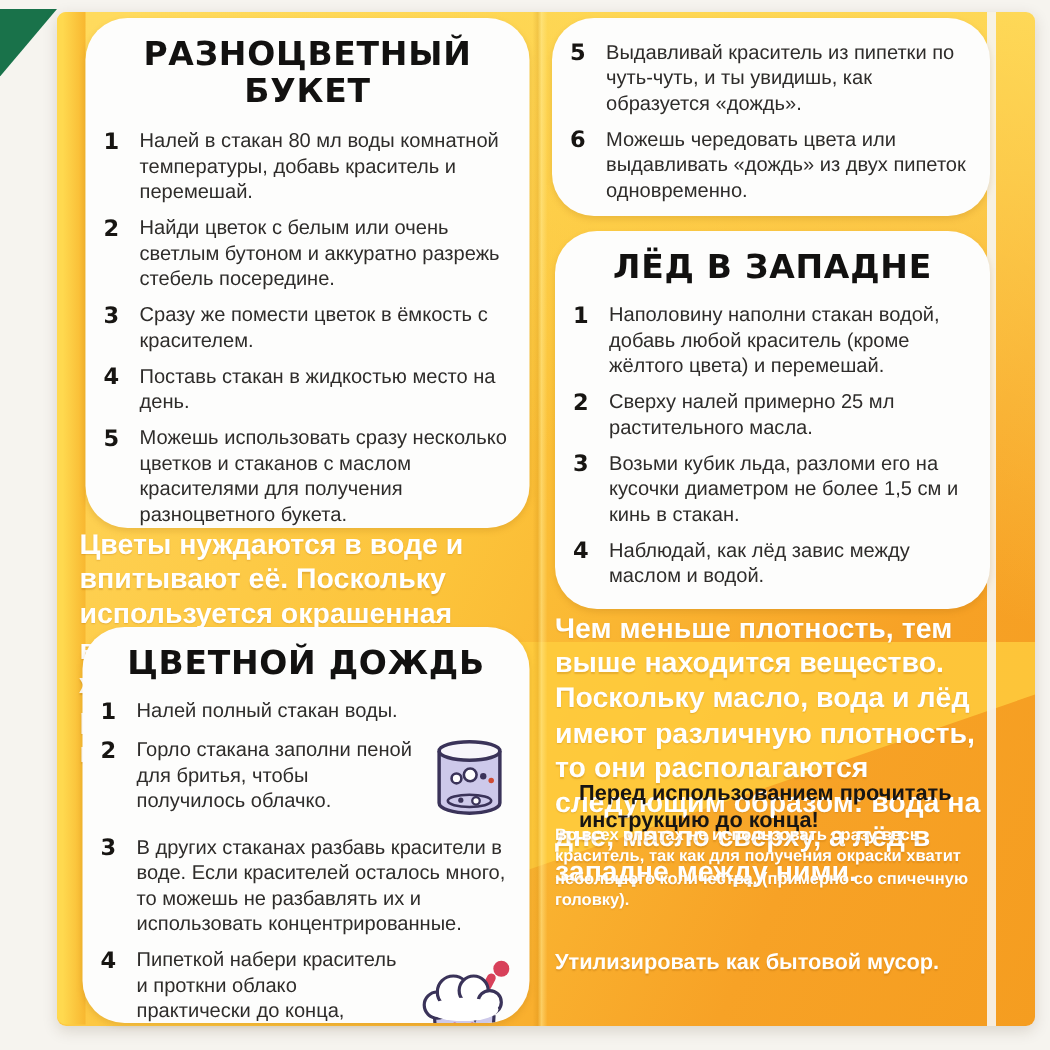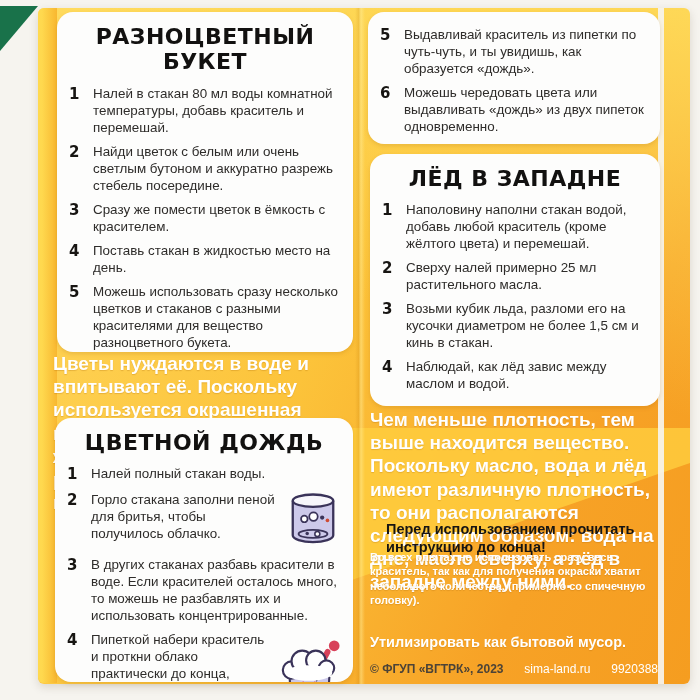--- a/index.html
+++ b/index.html
@@ -11,21 +11,21 @@
       linear-gradient(200deg, rgba(255,224,95,.85), rgba(255,224,95,0) 45%),
       linear-gradient(115deg,#ffd75c 5%,#fcc33a 45%,#f7a226 78%,#f59d20 100%);
     box-shadow:0 3px 10px rgba(60,40,0,.15)}
   .edge-left{position:absolute;left:0;top:0;bottom:1px;width:19px;border-radius:6px 0 0 6px;
     background:linear-gradient(90deg,#ffd94f 20%,#f8b730)}
   .fold{position:absolute;left:317px;top:0;bottom:0;width:10px;
     background:linear-gradient(90deg,rgba(180,110,0,0),rgba(180,110,0,.16) 35%,rgba(255,236,150,.5) 60%,rgba(180,110,0,0))}
   .band{position:absolute;left:305px;top:420px;width:347px;height:250px;background:rgba(255,206,62,.8);
     clip-path:polygon(0 62%,100% 14%,100% 0,0 0)}
   .page-gap{position:absolute;right:26px;top:0;bottom:0;width:6px;background:#f6f4ef;opacity:.92}
-  .card{position:absolute;background:#fdfdfc;border-radius:16px;padding:8px 12px 10px;overflow:hidden;
+  .card{position:absolute;background:#fdfdfc;border-radius:28px;padding:8px 12px 10px;overflow:hidden;
     box-shadow:0 2px 4px rgba(150,90,10,.18);color:#2e2c2a}
   .card-bouquet{left:19px;top:4px;width:272px;height:322px}
   .card-rain{left:17px;top:410px;width:274px;height:246px}
   .card-rain-cont{left:330px;top:4px;width:268px;height:114px}
   .card-ice{left:332px;top:146px;width:266px;height:234px}
   h2{font-family:"DejaVu Sans",sans-serif;font-weight:bold;text-align:center;font-size:22px;
     letter-spacing:.5px;margin:4px 0 10px;line-height:1.15;color:#121110}
   ol{list-style:none;margin:0;padding:0}
   .step{display:flex;gap:9px;margin-bottom:7px;font-size:13.4px;line-height:1.27}
   .num{font-family:"DejaVu Sans",sans-serif;font-weight:bold;font-size:15px;width:15px;flex:none;color:#171512}
@@ -73,21 +73,21 @@
         <li class="step">
           <span class="num">3</span>
           <span class="txt">Сразу же помести цветок в ёмкость с красителем.</span>
         </li>
         <li class="step">
           <span class="num">4</span>
           <span class="txt">Поставь стакан в жидкостью место на день.</span>
         </li>
         <li class="step">
           <span class="num">5</span>
-          <span class="txt">Можешь использовать сразу несколько цветков и стаканов с разными красителями для вещество разноцветного букета.</span>
+          <span class="txt">Можешь использовать сразу несколько цветков и стаканов с маслом красителями для получения разноцветного букета.</span>
         </li>
       </ol>
     </section>
 
     <p class="note note-bouquet">Цветы нуждаются в воде и впитывают её. Поскольку используется окрашенная вода, то цветы вместе с жидкостью впитывают и растворённый в ней краситель.</p>
 
     <section class="card card-rain">
       <h2>ЦВЕТНОЙ ДОЖДЬ</h2>
       <ol>
         <li class="step">
@@ -179,19 +179,14 @@
           <span class="txt">Наблюдай, как лёд завис между маслом и водой.</span>
         </li>
       </ol>
     </section>
 
     <p class="note note-ice">Чем меньше плотность, тем выше находится вещество. Поскольку масло, вода и лёд имеют различную плотность, то они располагаются следующим образом: вода на дне, масло сверху, а лёд в западне между ними.</p>
     <p class="warn-black">Перед использованием прочитать инструкцию до конца!</p>
     <p class="warn-white">Во всех опытах не использовать сразу весь краситель, так как для получения окраски хватит небольшого количества. (примерно со спичечную головку).</p>
     <p class="disposal">Утилизировать как бытовой мусор.</p>
 
-    <div class="footer">
-      <span class="copy">© ФГУП «ВГТРК», 2023</span>
-      <span class="site">sima-land.ru</span>
-      <span class="code">9920388</span>
-    </div>
   </div>
 </div>
 
 </body></html>

